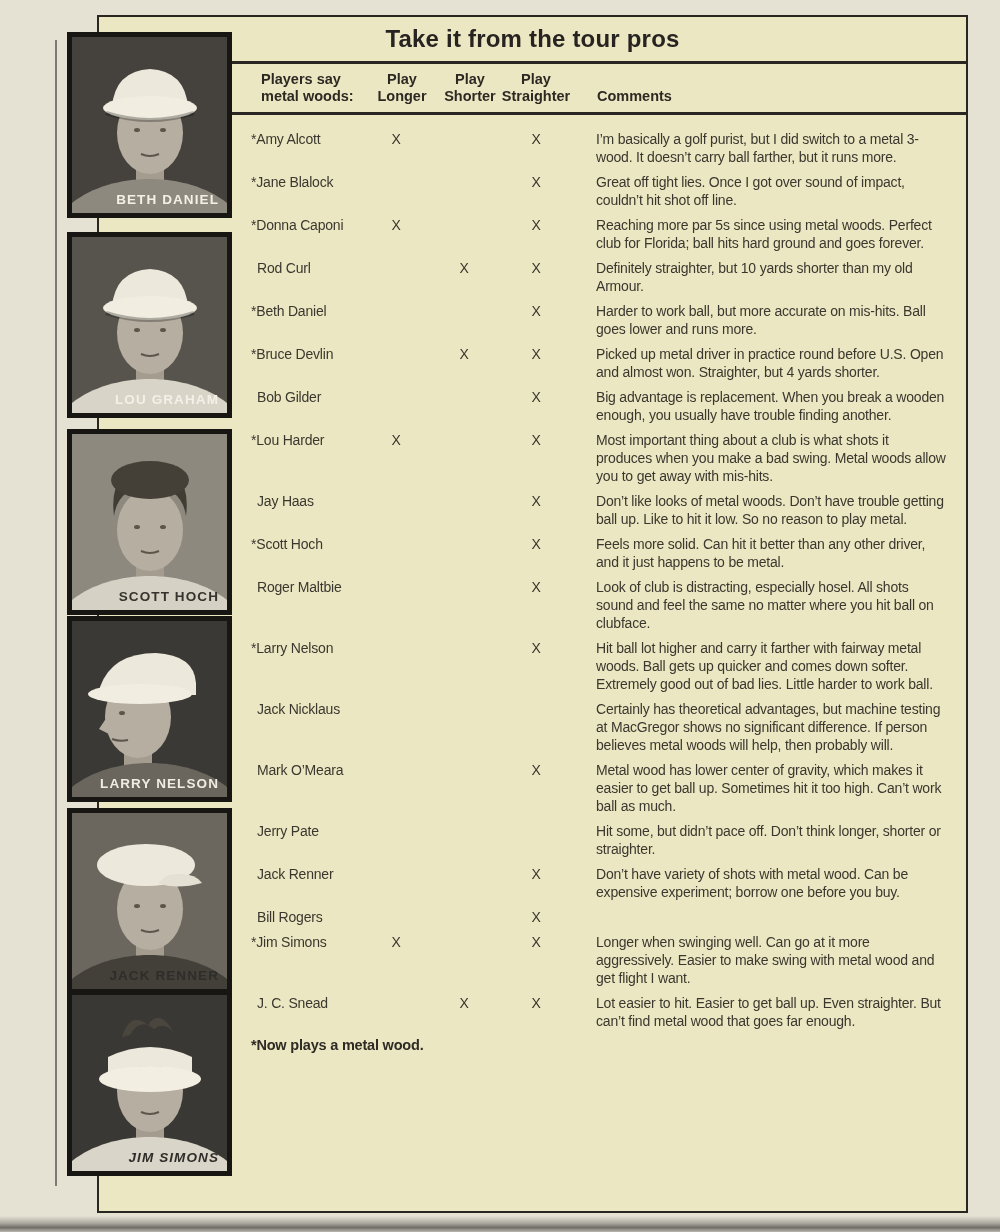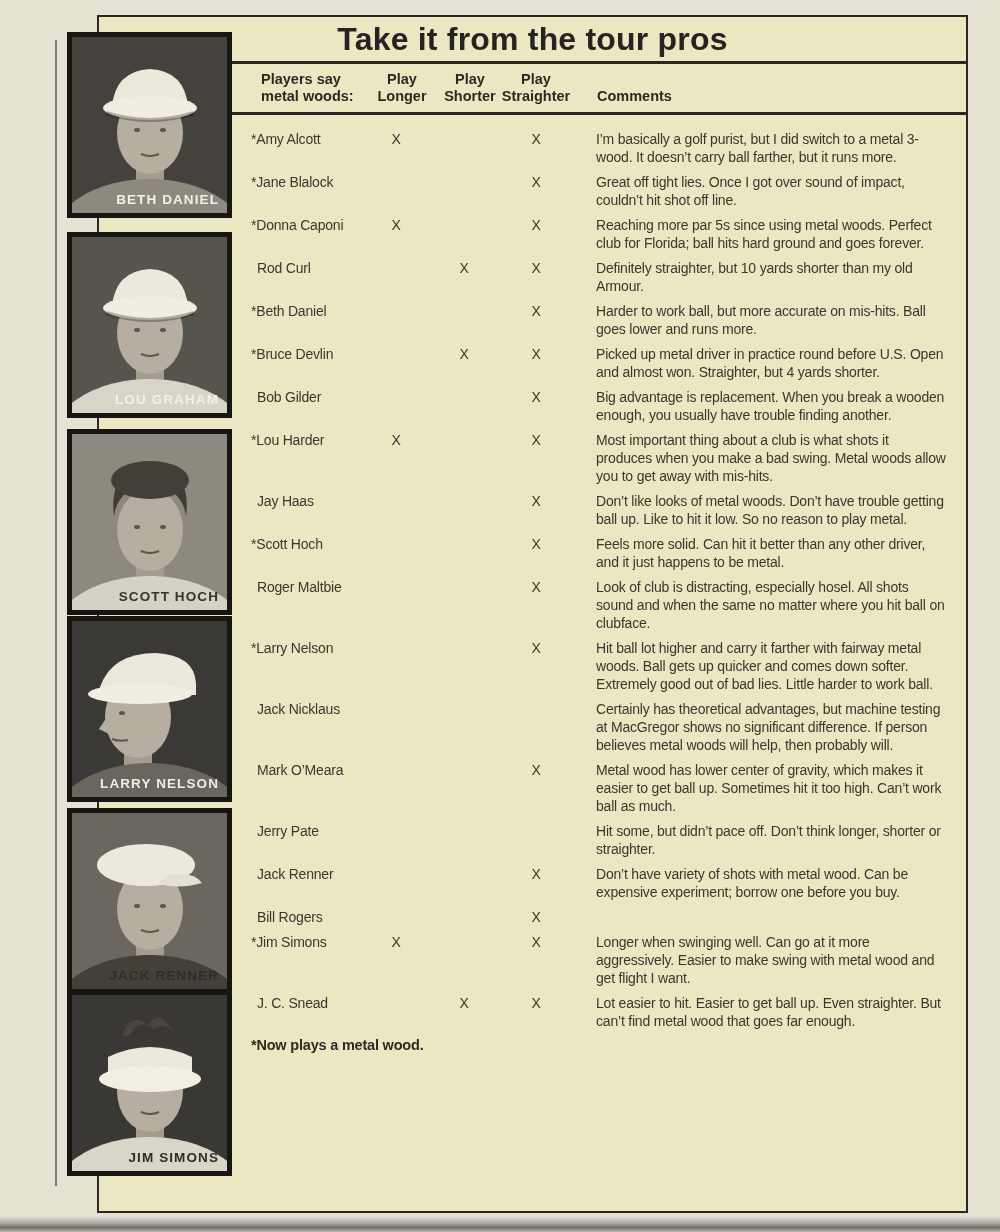--- a/index.html
+++ b/index.html
@@ -11,21 +11,21 @@
   
   .panel{
     position:absolute;left:97px;top:15px;width:867px;height:1194px;
     background:#ece7c3;border:2px solid #2a2722;box-sizing:content-box;
   }
   .title-row{
     height:44px;border-bottom:3px solid #2a2722;
     display:flex;align-items:center;justify-content:center;
   }
   .title-row h1{
-    margin:0;font-size:32px;font-weight:bold;color:#262320;letter-spacing:.2px;
+    margin:0;font-size:24px;font-weight:bold;color:#262320;letter-spacing:.2px;
   }
   .header-row{
     position:relative;height:48px;border-bottom:3px solid #2a2722;
     font-weight:bold;font-size:14.5px;line-height:17px;color:#2c2923;
   }
   .hcell{position:absolute;top:7px;white-space:pre-line;}
   .h-players{left:162px;}
   .h-longer{left:263px;width:80px;text-align:center;}
   .h-shorter{left:331px;width:80px;text-align:center;}
   .h-straighter{left:392px;width:90px;text-align:center;}
@@ -152,21 +152,21 @@
             <div class="cell c1"></div>
             <div class="cell c2"></div>
             <div class="cell c3">X</div>
             <div class="cell c4">Feels more solid. Can hit it better than any other driver, and it just happens to be metal.</div>
           </div>
           <div class="row">
             <div class="cell c0" style="padding-left: 6px;">Roger Maltbie</div>
             <div class="cell c1"></div>
             <div class="cell c2"></div>
             <div class="cell c3">X</div>
-            <div class="cell c4">Look of club is distracting, especially hosel. All shots sound and when the same no matter where you hit ball on clubface.</div>
+            <div class="cell c4">Look of club is distracting, especially hosel. All shots sound and feel the same no matter where you hit ball on clubface.</div>
           </div>
           <div class="row">
             <div class="cell c0">*Larry Nelson</div>
             <div class="cell c1"></div>
             <div class="cell c2"></div>
             <div class="cell c3">X</div>
             <div class="cell c4">Hit ball lot higher and carry it farther with fairway metal woods. Ball gets up quicker and comes down softer. Extremely good out of bad lies. Little harder to work ball.</div>
           </div>
           <div class="row">
             <div class="cell c0" style="padding-left: 6px;">Jack Nicklaus</div>
@@ -287,21 +287,21 @@
           <path d="M0 176 L0 166 C40 134 115 134 155 166 L155 176 Z" fill="#43403a"></path>
           <ellipse cx="78" cy="96" rx="33" ry="41" fill="#b6aea0"></ellipse>
           <ellipse cx="65" cy="93" rx="3" ry="2" fill="#5c554a"></ellipse>
           <ellipse cx="91" cy="93" rx="3" ry="2" fill="#5c554a"></ellipse>
           <path d="M69 117 Q78 121 87 117" stroke="#5c554a" stroke-width="2" fill="none"></path>
           <ellipse cx="74" cy="52" rx="49" ry="21" fill="#ece8db"></ellipse>
           <path d="M96 62 Q122 58 130 70 Q104 77 86 70 Z" fill="#e4e0d3"></path>
           <text x="147" y="167" text-anchor="end" font-family="Liberation Sans, sans-serif" font-size="13.5" font-weight="bold" letter-spacing="1.1" fill="#2f2d29">JACK RENNER</text>
         </svg>
       </div>
-      <div class="photo" style="top: 990px;">
+      <div class="photo" style="top: 990px; font-style: italic;">
         <svg width="155" height="176" viewBox="0 0 155 176" xmlns="http://www.w3.org/2000/svg">
           <rect width="155" height="176" fill="#3a3834"></rect>
           <rect x="64" y="118" width="28" height="28" fill="#a49c8e"></rect>
           <path d="M0 176 L0 166 C40 134 115 134 155 166 L155 176 Z" fill="#d9d5c9"></path>
           <ellipse cx="78" cy="96" rx="33" ry="41" fill="#b6aea0"></ellipse>
           <ellipse cx="65" cy="93" rx="3" ry="2" fill="#5c554a"></ellipse>
           <ellipse cx="91" cy="93" rx="3" ry="2" fill="#5c554a"></ellipse>
           <path d="M69 117 Q78 121 87 117" stroke="#5c554a" stroke-width="2" fill="none"></path>
           <path d="M50 42 Q58 16 76 30 Q88 12 102 38 Q92 26 82 34 Q68 22 58 40 Z" fill="#4a463e"></path>
           <path d="M36 62 Q78 42 120 62 L120 80 Q78 62 36 80 Z" fill="#ece8db"></path>

